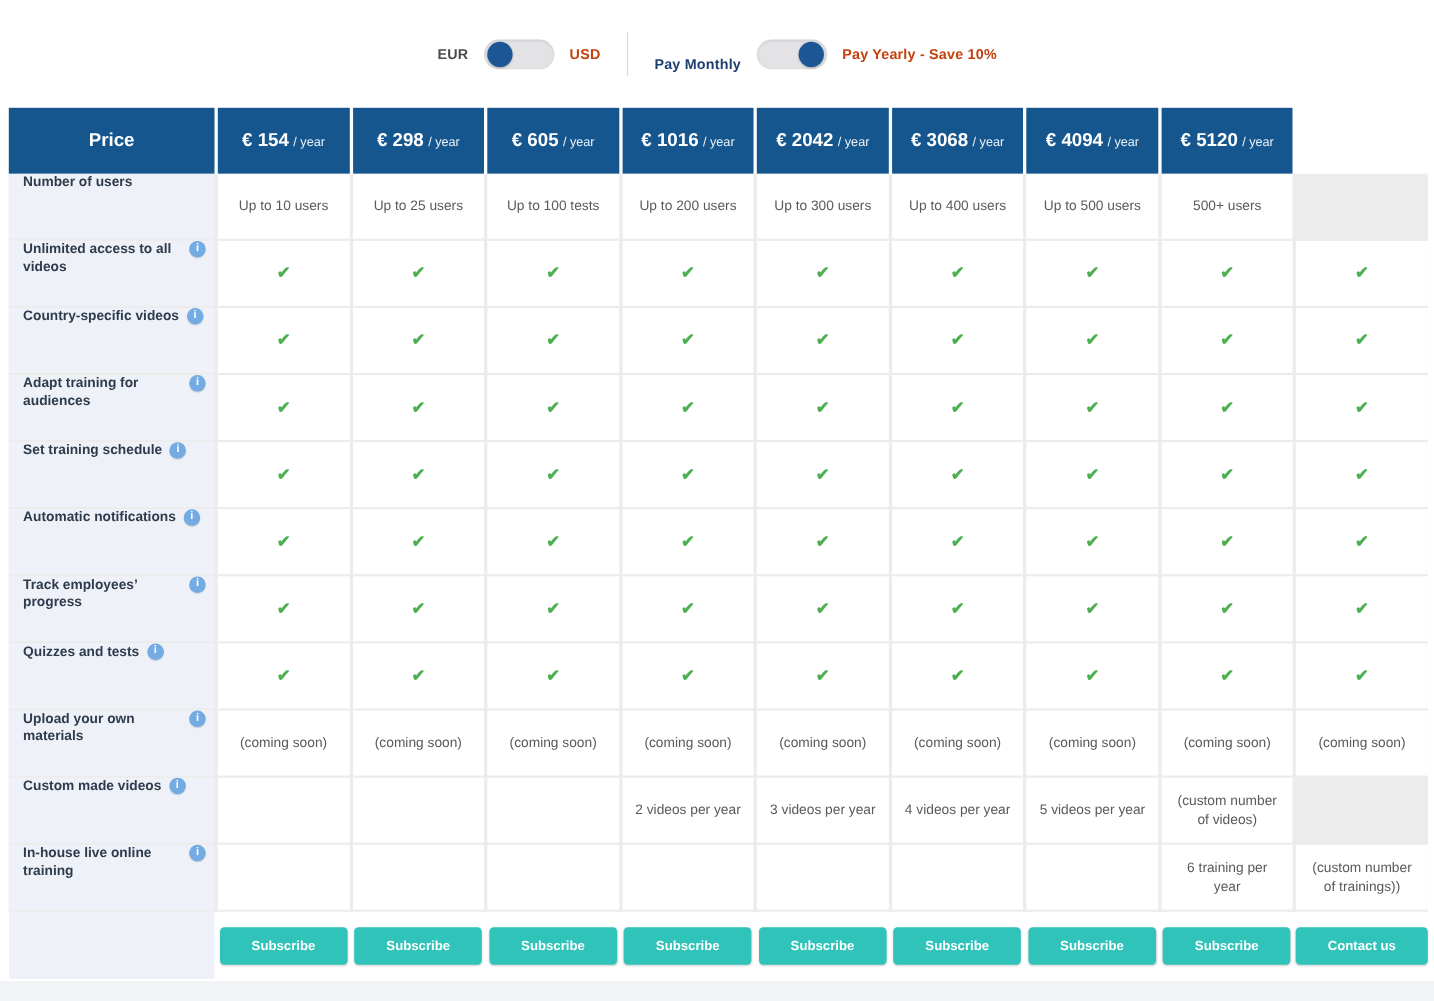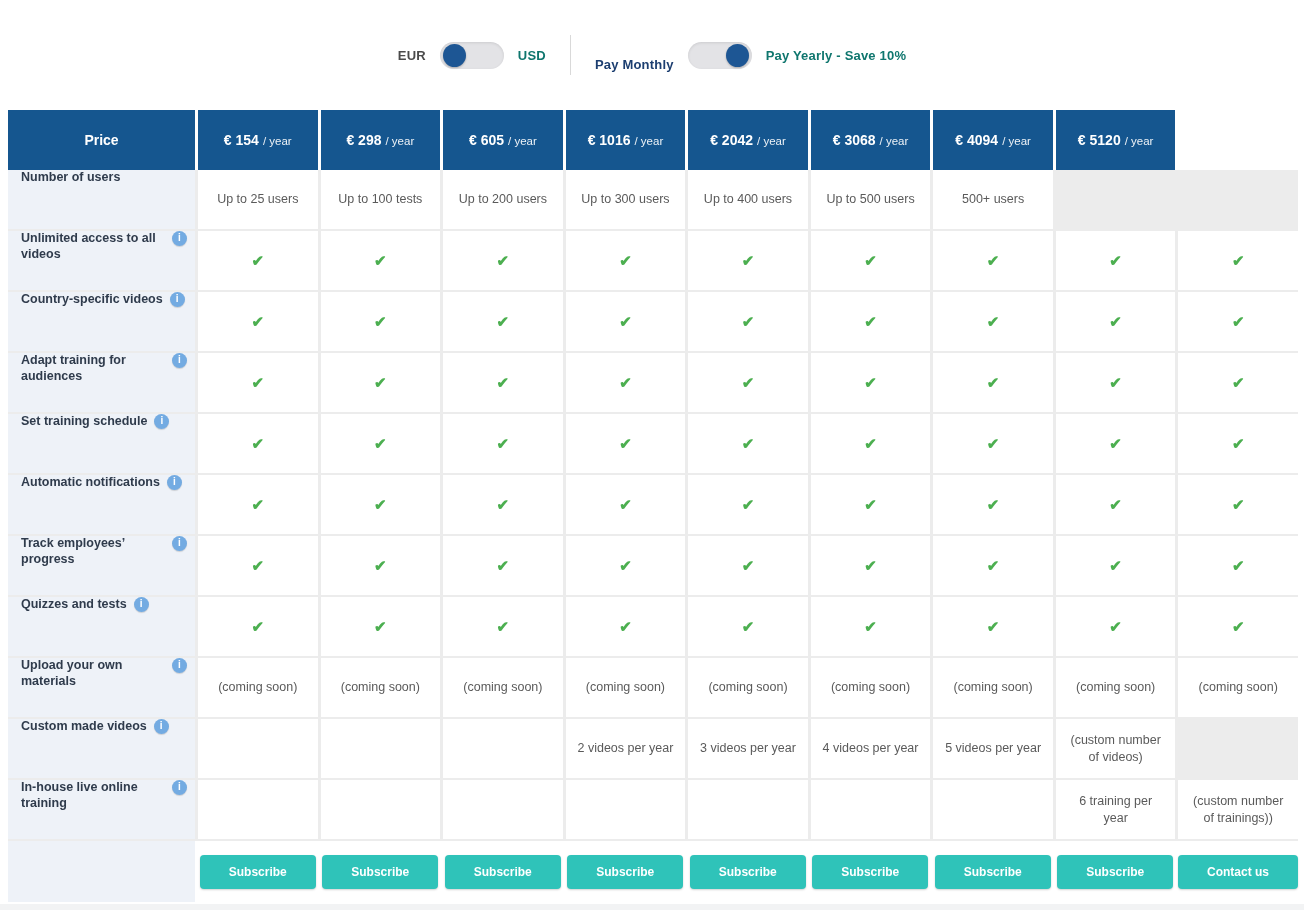--- a/index.html
+++ b/index.html
@@ -7,27 +7,27 @@
   body {
     width:1304px; height:910px;
     background:#ffffff;
     font-family:"Liberation Sans", sans-serif;
     overflow:hidden;
     display:flex; flex-direction:column;
   }
 
   
   .topbar {
-    height:110px; flex:0 0 auto;
+    height:98px; flex:0 0 auto;
     display:flex; align-items:center; justify-content:center;
   }
   .tog-label { font-size:13px; font-weight:bold; letter-spacing:.2px; }
   .lbl-dark  { color:#4a4a4a; }
   .lbl-navy  { color:#1c3e70;margin-top:19px; }
-  .lbl-gray  { color:#0f766e; }
+  .lbl-gray  { color:#c2410c; }
   .switch {
     position:relative; width:64px; height:27px; border-radius:14px;
     background:#e3e3e6; box-shadow:inset 0 1px 3px rgba(0,0,0,.10);
     margin:0 14px; cursor:pointer; flex:0 0 auto;
   }
   .knob {
     position:absolute; top:2px; width:23px; height:23px; border-radius:50%;
     background:#1d5694; box-shadow:0 1px 2px rgba(0,0,0,.25);
   }
   .knob-left  { left:3px; }
@@ -45,21 +45,21 @@
   .t-row.body-row   { background:#ececec; border-bottom:2px solid #ececec; }
   .t-row.body-row:first-of-type { border-top:0; }
   .t-row.footer-row { background:#ffffff; }
 
   .h-cell {
     background:#15568f; color:#ffffff; height:60px;
     display:flex; flex-direction:column; align-items:center; justify-content:center;
     text-align:center; padding:0 8px;
   }
   .h-inline { display:flex; align-items:baseline; justify-content:center; }
-  .h-amount { font-size:14px; font-weight:bold;text-align:center; }
+  .h-amount { font-size:17px; font-weight:bold;text-align:center; }
   .h-period { font-size:11.5px; font-weight:normal; margin-left:4px; opacity:.92; }
   .h-contact { font-size:12.5px; font-weight:bold; line-height:1.25; }
 
   .label-cell {
     background:#eef2f8; height:59px;
     display:flex; align-items:flex-start;
     padding:0 8px 0 13px;
     font-size:12.5px; font-weight:bold; color:#2f3b4c;
     line-height:1.25;
   }
@@ -168,20 +168,23 @@
           <span class="h-amount">€ 5120</span>
           <span class="h-period">/ year</span>
         </span>
       </div>
     </div>
     <div class="t-row body-row">
       <div class="label-cell">
         <span>Number of users</span>
       </div>
       <div class="value-cell">
+        <span>Up to 10 users</span>
+      </div>
+      <div class="value-cell">
         <span>Up to 25 users</span>
       </div>
       <div class="value-cell">
         <span>Up to 100 tests</span>
       </div>
       <div class="value-cell">
         <span>Up to 200 users</span>
       </div>
       <div class="value-cell">
         <span>Up to 300 users</span>

